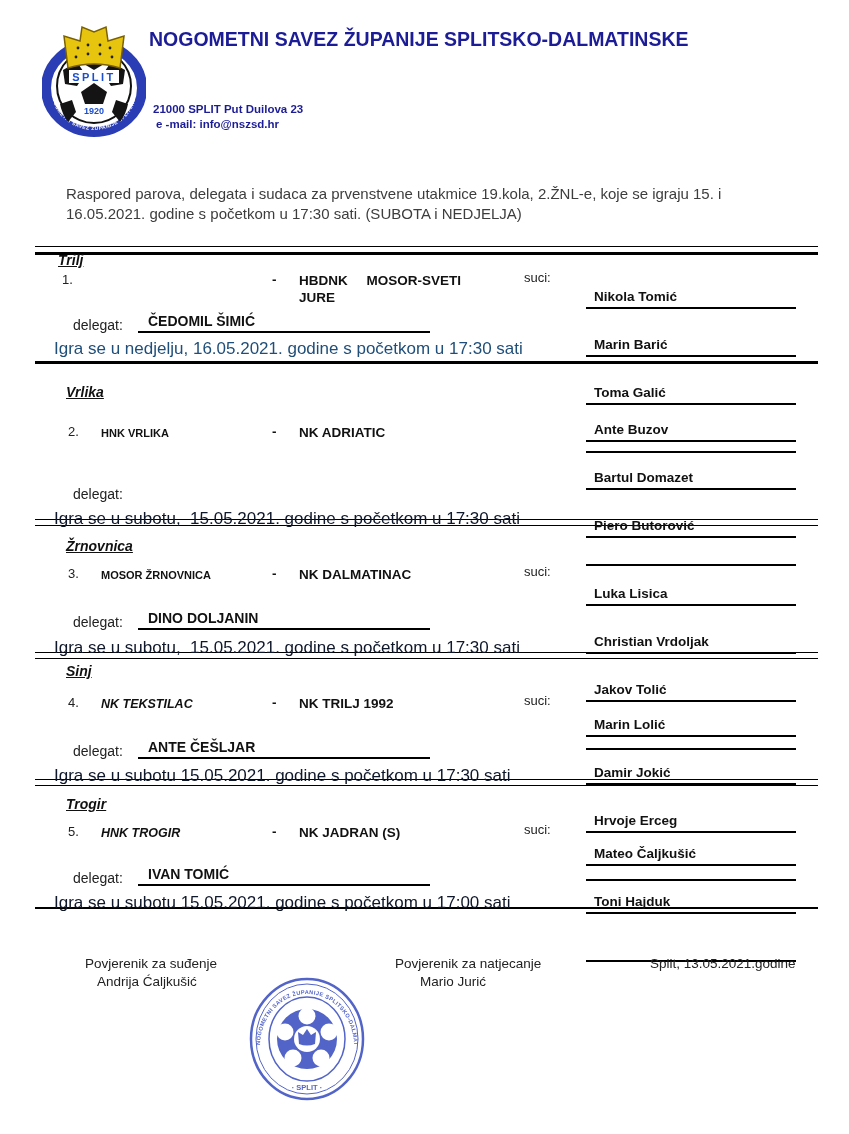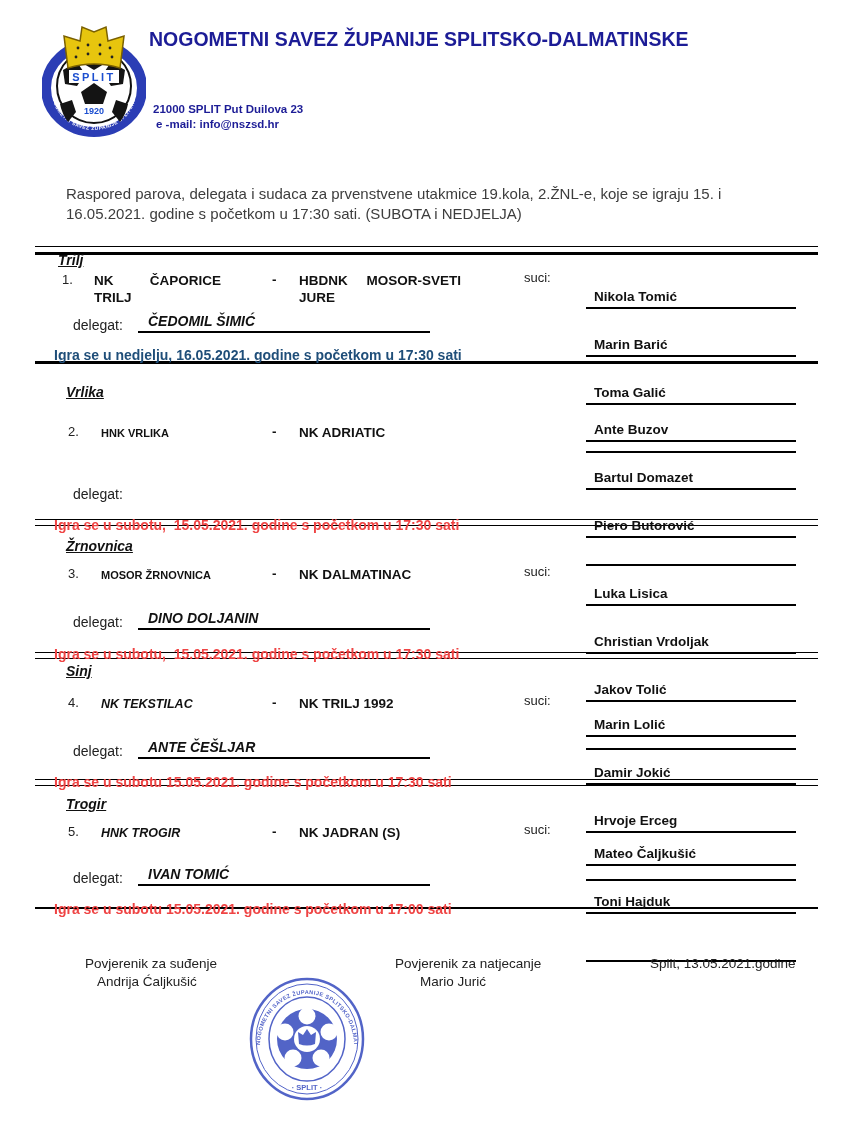--- a/index.html
+++ b/index.html
@@ -28,24 +28,24 @@
   .team-sm{font-weight:bold;font-size:11px;white-space:nowrap;}
   .team-md{font-weight:bold;font-size:12.5px;white-space:nowrap;font-style:italic;}
   .dash{font-weight:bold;font-size:13.5px;}
   .suci{font-size:13px;color:#222;}
   .refs{width:212px;}
   .ref-row{box-sizing:border-box;width:210px;height:22px;border-bottom:2px solid #000;
     font-weight:bold;font-size:13.5px;padding:2px 0 0 8px;white-space:nowrap;margin-top:26px;}
   .ref-top{border-top:1.5px solid #000;}
   .dlabel{font-size:14px;color:#222;}
   .dline{box-sizing:border-box;width:292px;height:20px;border-bottom:2px solid #000;
-    font-weight:bold;font-size:14px;padding-left:10px;white-space:nowrap;font-style:italic;}
-  .note{font-weight:bold;font-size:14px;white-space:pre-wrap;margin-top:8px;}
+    font-weight:bold;font-size:14px;padding-left:10px;white-space:nowrap;}
+  .note{font-weight:normal;font-size:17px;white-space:pre-wrap;}
   .note-blue{color:#1f4e79;}
-  .note-red{color:#ef4444;}
+  .note-red{color:#0f172a;}
   
   .ftext{font-size:13.5px;color:#222;white-space:nowrap;}
   .fitalic{}
 </style>
 </head>
 <body>
 
 <div class="page">
 
   <svg class="abs" style="left:42px;top:12px" width="104" height="128" viewBox="0 0 104 128">
@@ -85,21 +85,20 @@
   <div class="abs rule rule-top"></div>
   <div class="abs rule rule-solid3"></div>
   <div class="abs rule rule-dbl" style="top:519px"></div>
   <div class="abs rule rule-dbl" style="top:652px"></div>
   <div class="abs rule rule-dbl" style="top:779px"></div>
   <div class="abs rule rule-solid2"></div>
 
   <div class="abs sec" style="top:247px;height:114px">
     <div class="abs town" style="left:42px;top:5px">Trilj</div>
     <div class="abs num" style="left:46px;top:25px">1.</div>
-    <div class="abs team team-just" style="left:78px;top:25px;width:127px">NK ČAPORICE TRILJ</div>
     <div class="abs dash" style="left:256px;top:25px">-</div>
     <div class="abs team team-just" style="left:283px;top:25px;width:162px">HBDNK MOSOR-SVETI JURE</div>
     <div class="abs suci" style="left:508px;top:23px">suci:</div>
     <div class="abs refs" style="left:570px;top:14px">
       <div class="ref-row">Nikola Tomić</div>
       <div class="ref-row">Marin Barić</div>
       <div class="ref-row">Toma Galić</div>
       <div class="ref-row"></div>
     </div>
     <div class="abs dlabel" style="left:57px;top:70px">delegat:</div>

